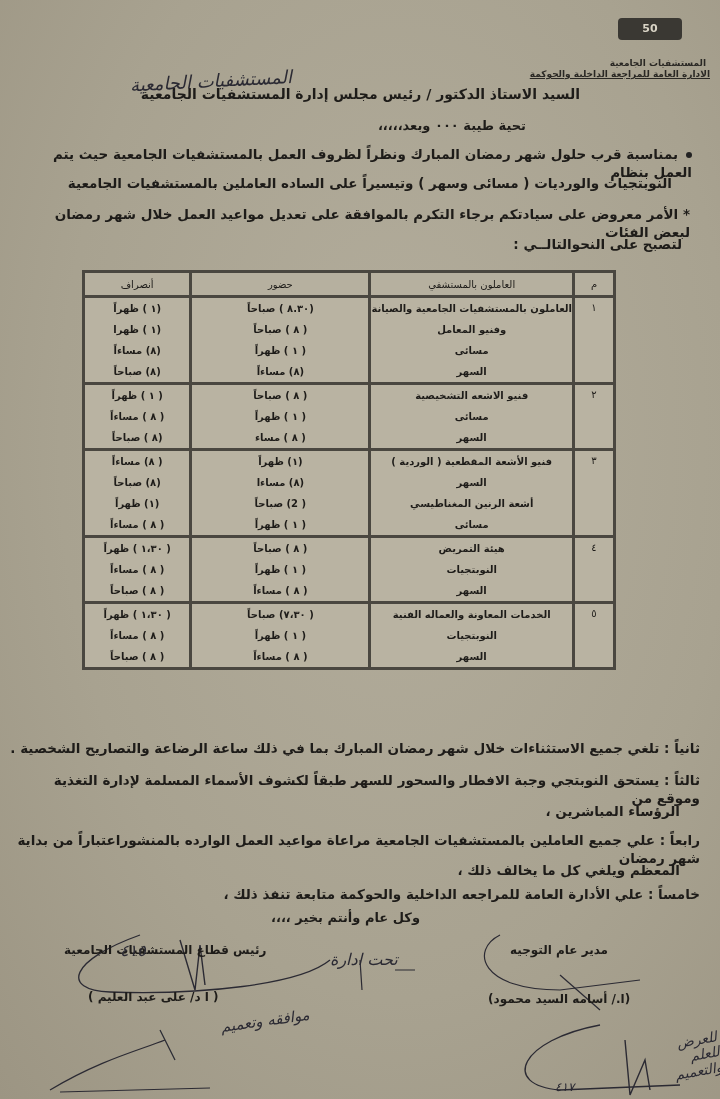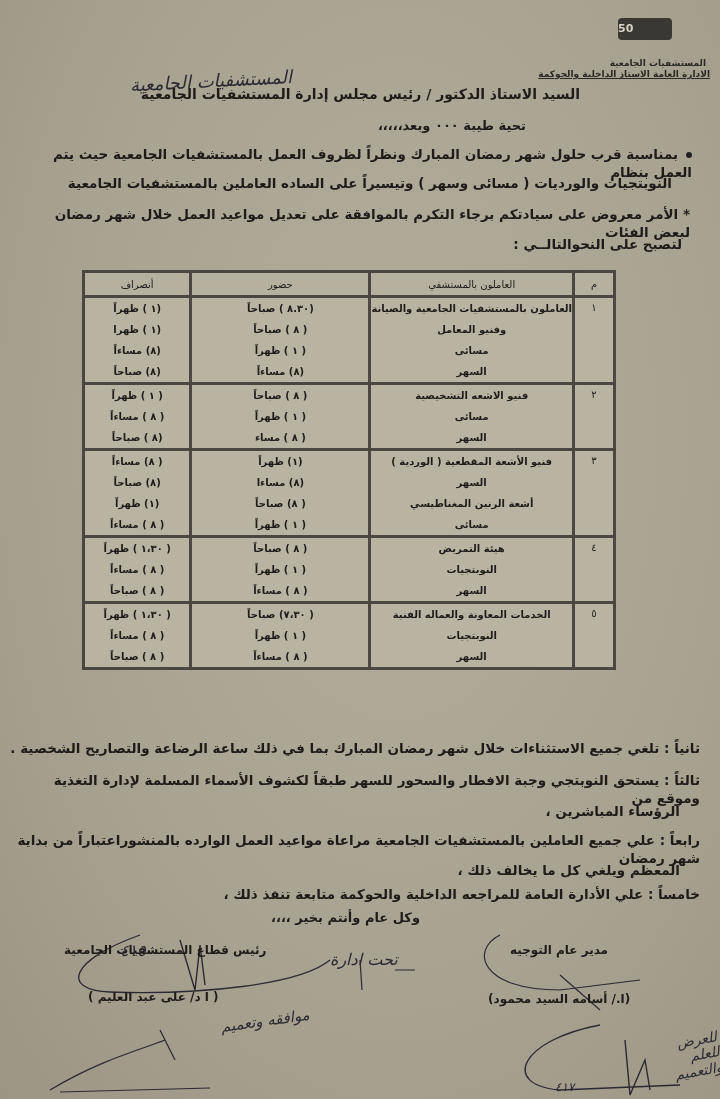--- a/index.html
+++ b/index.html
@@ -10,23 +10,23 @@
     color:#1e1c19;
     position:relative;
     direction:rtl;
   }
   .page {
     position:absolute; left:0; top:0; width:720px; height:1099px;
     background: radial-gradient(ellipse at 55% 40%, #b3ad9c 0%, #a8a290 60%, #9c9583 100%);
   }
   .abs { position:absolute; }
   .logo {
-    left:618px; top:18px; width:54px; height:22px;
+    left:618px; top:18px; width:64px; height:22px;
     background:#3a3833; border-radius:4px; color:#d9d4c6;
-    font-size:11px; font-weight:bold; text-align:left; line-height:22px;
+    font-size:11px; font-weight:bold; text-align:center; line-height:22px;
     direction:ltr;
   }
   .hdr-org { font-size:9px; font-weight:bold; color:#2a2824; }
   .hdr1 { right:14px; top:58px; }
   .hdr2 { right:10px; top:69px; text-decoration:underline; }
   .addressee { right:140px; top:86px; font-size:14px; font-weight:bold; }
   .handwrite {
     left:62px; top:72px; width:230px; font-size:18px; font-style:italic;
     font-family:"DejaVu Serif", serif; color:#2c2a2e; transform:rotate(-3deg);
   }
@@ -83,21 +83,21 @@
     <path d="M600 1025 C 520 1040, 500 1085, 560 1090 L 680 1085" fill="none" stroke="#2b2a33" stroke-width="1.3"></path>
     <path d="M625 1040 L 630 1095 L 645 1060 L 650 1090" fill="none" stroke="#2b2a33" stroke-width="1.4"></path>
     <path d="M50 1090 C 100 1060, 140 1050, 165 1040" fill="none" stroke="#2b2a33" stroke-width="1.2"></path>
     <path d="M160 1030 L 175 1060" fill="none" stroke="#2b2a33" stroke-width="1.2"></path>
     <path d="M60 1092 L 210 1088" fill="none" stroke="#2b2a33" stroke-width="1.2"></path>
     <path d="M360 960 L 362 990 M 395 970 L 415 970" fill="none" stroke="#2b2a33" stroke-width="1.2"></path>
   </svg>
 
   <div class="abs logo">50</div>
   <div class="abs hdr-org hdr1">المستشفيات الجامعية</div>
-  <div class="abs hdr-org hdr2">الادارة العامة الاستاذ الداخلية والحوكمة</div>
+  <div class="abs hdr-org hdr2">الادارة العامة للمراجعة الداخلية والحوكمة</div>
 
   <div class="abs addressee">السيد الاستاذ الدكتور / رئيس مجلس إدارة المستشفيات الجامعية</div>
   <div class="abs ink handwrite">المستشفيات الجامعية</div>
   <div class="abs greeting">تحية طيبة ٠٠٠ وبعد،،،،،</div>
 
   <div class="abs para p1">
     <span class="bullet"></span><span>بمناسبة قرب حلول شهر رمضان المبارك ونظراً لظروف العمل بالمستشفيات الجامعية حيث يتم العمل بنظام</span>
   </div>
   <div class="abs para p2">* الأمر معروض على سيادتكم برجاء التكرم بالموافقة على تعديل مواعيد العمل خلال شهر رمضان لبعض الفئات</div>
   <div class="abs para p1b">النوبتجيات والورديات ( مسائى وسهر ) وتيسيراً على الساده العاملين بالمستشفيات الجامعية</div>
@@ -156,21 +156,21 @@
         <td class="num-cell">٣</td>
         <td class="cell-lines">
           <div>فنيو الأشعة المقطعية ( الوردية )</div>
           <div>السهر</div>
           <div>أشعة الرنين المغناطيسي</div>
           <div>مسائى</div>
         </td>
         <td class="cell-lines">
           <div>(١) ظهراً</div>
           <div>(٨) مساءا</div>
-          <div>( ٨) صباحاً</div>
+          <div>( 2) صباحاً</div>
           <div>( ١ ) ظهراً</div>
         </td>
         <td class="cell-lines">
           <div>( ٨) مساءاً</div>
           <div>(٨) صباحاً</div>
           <div>(١) ظهراً</div>
           <div>( ٨ ) مساءاً</div>
         </td>
       </tr>
       <tr>

